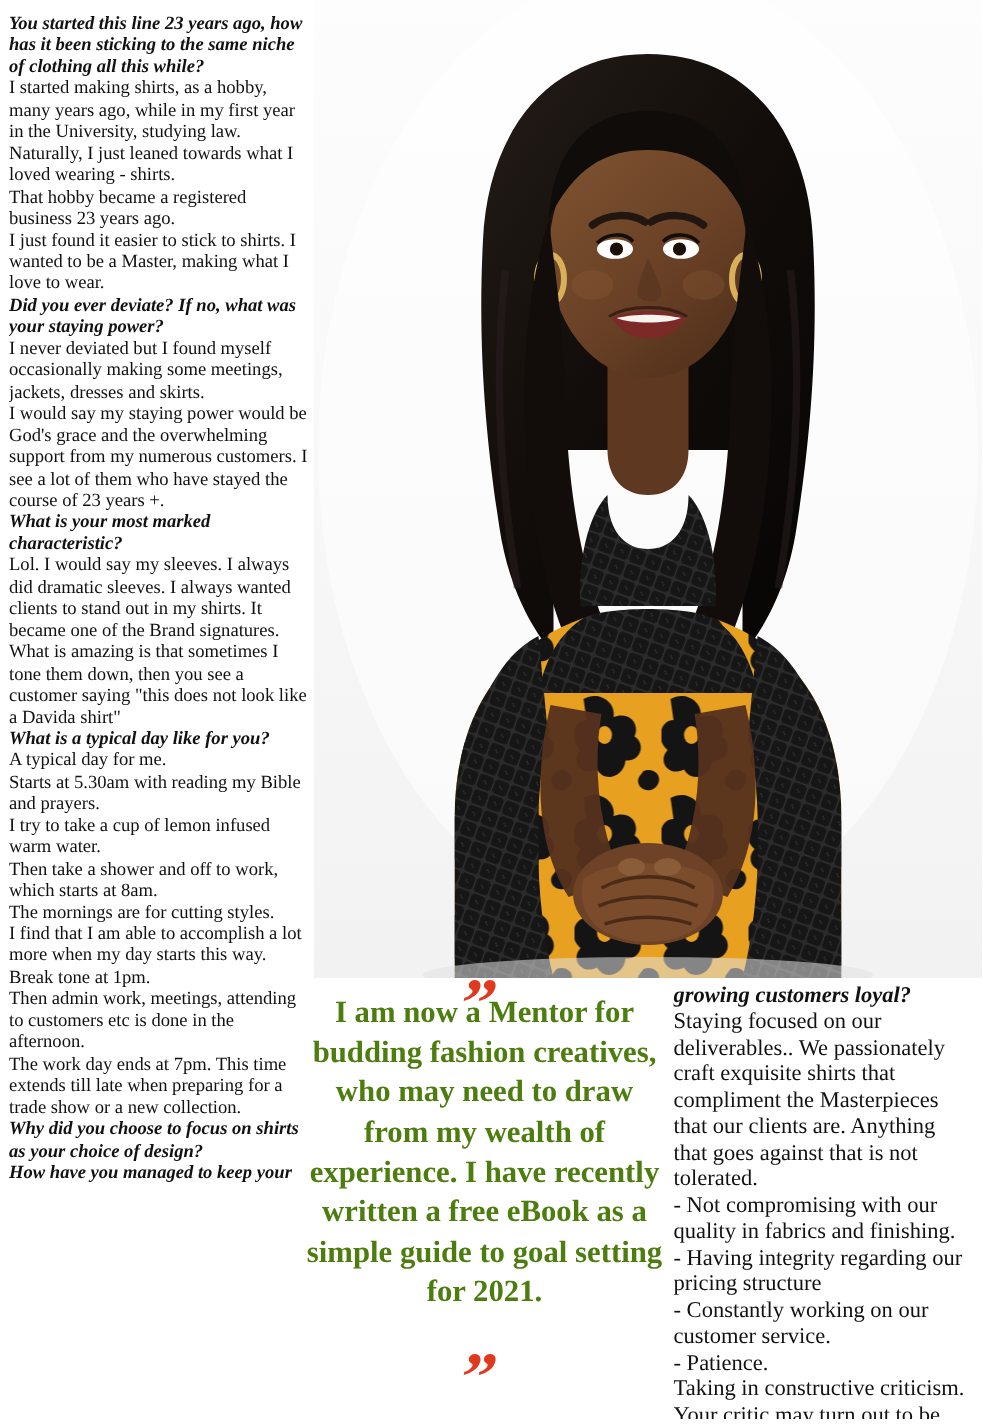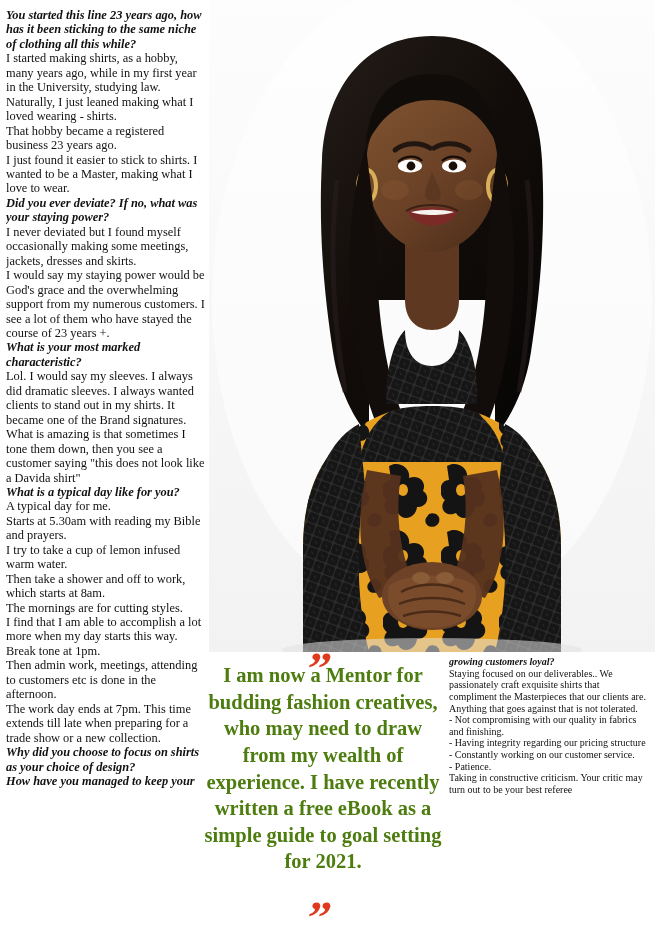--- a/index.html
+++ b/index.html
@@ -97,35 +97,35 @@
     transform: skewX(-12deg);
   }
 
   
   .right-col {
     position: absolute;
     left: 449px;
     top: 656px;
     width: 200px;
     height: 290px;
-    font-size: 10px;
+    font-size: 15px;
     line-height: 1.165;
     overflow: hidden;
   }
   .right-col p { margin: 0; }
 </style>
 </head>
 <body>
 
 <div class="page">
 
   <div class="left-col">
     <p class="q">You started this line 23 years ago, how has it been sticking to the same niche of clothing all this while?</p>
     <p class="a">I started making shirts, as a hobby, many years ago, while in my first year in the University, studying law.</p>
-    <p class="a">Naturally, I just leaned making what I loved wearing - shirts.</p>
+    <p class="a">Naturally, I just leaned towards what I loved wearing - shirts.</p>
     <p class="a">That hobby became a registered business 23 years ago.</p>
     <p class="a">I just found it easier to stick to shirts. I wanted to be a Master, making what I love to wear.</p>
     <p class="q">Did you ever deviate? If no, what was your staying power?</p>
     <p class="a">I never deviated but I found myself occasionally making some meetings, jackets, dresses and skirts.</p>
     <p class="a">I would say my staying power would be God's grace and the overwhelming support from my numerous customers. I see a lot of them who have stayed the course of 23 years +.</p>
     <p class="q">What is your most marked characteristic?</p>
     <p class="a">Lol. I would say my sleeves. I always did dramatic sleeves. I always wanted clients to stand out in my shirts. It became one of the Brand signatures.</p>
     <p class="a">What is amazing is that sometimes I tone them down, then you see a customer saying "this does not look like a Davida shirt"</p>
     <p class="q">What is a typical day like for you?</p>
     <p class="a">A typical day for me.</p>

